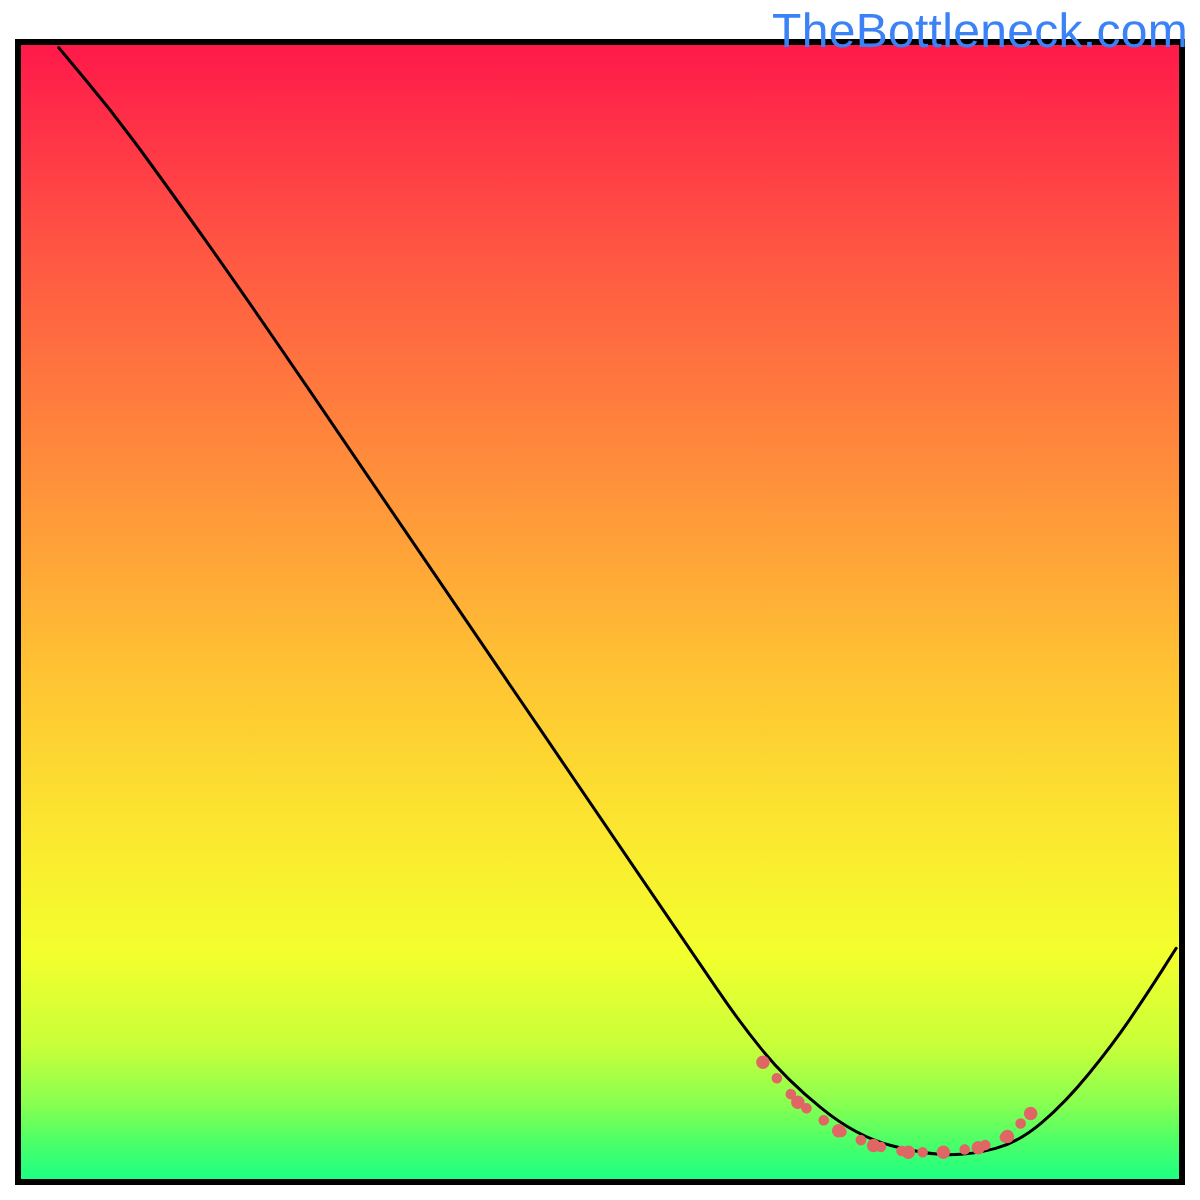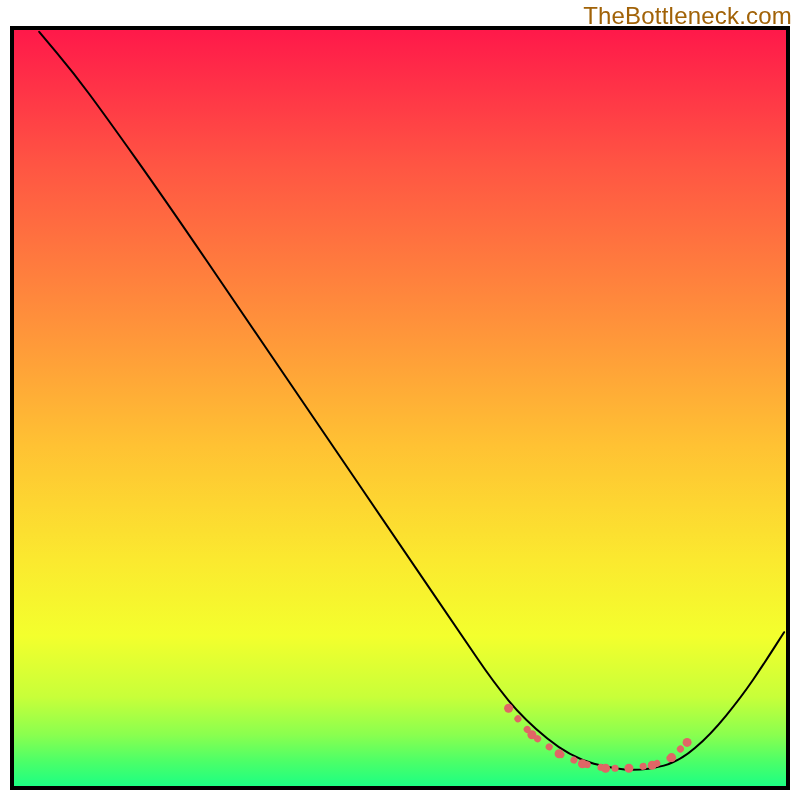--- a/index.html
+++ b/index.html
@@ -13,23 +13,23 @@
   }
   .chart-container {
     position: relative;
     width: 800px;
     height: 800px;
   }
   .watermark {
     position: absolute;
     top: 2px;
     right: 8px;
-    font-size: 24px;
+    font-size: 32px;
     font-weight: 500;
-    color: #a16207;
+    color: #3b82f6;
     z-index: 10;
     letter-spacing: 0.2px;
   }
   svg {
     display: block;
   }
 </style>
 </head>
 <body>
 

